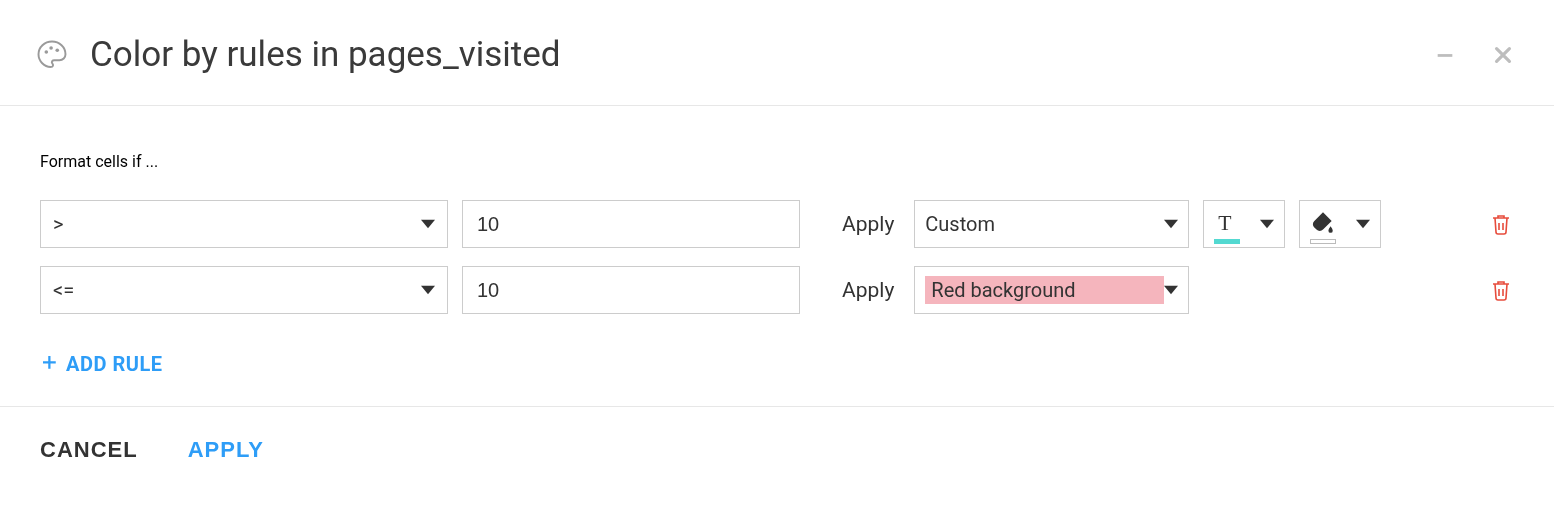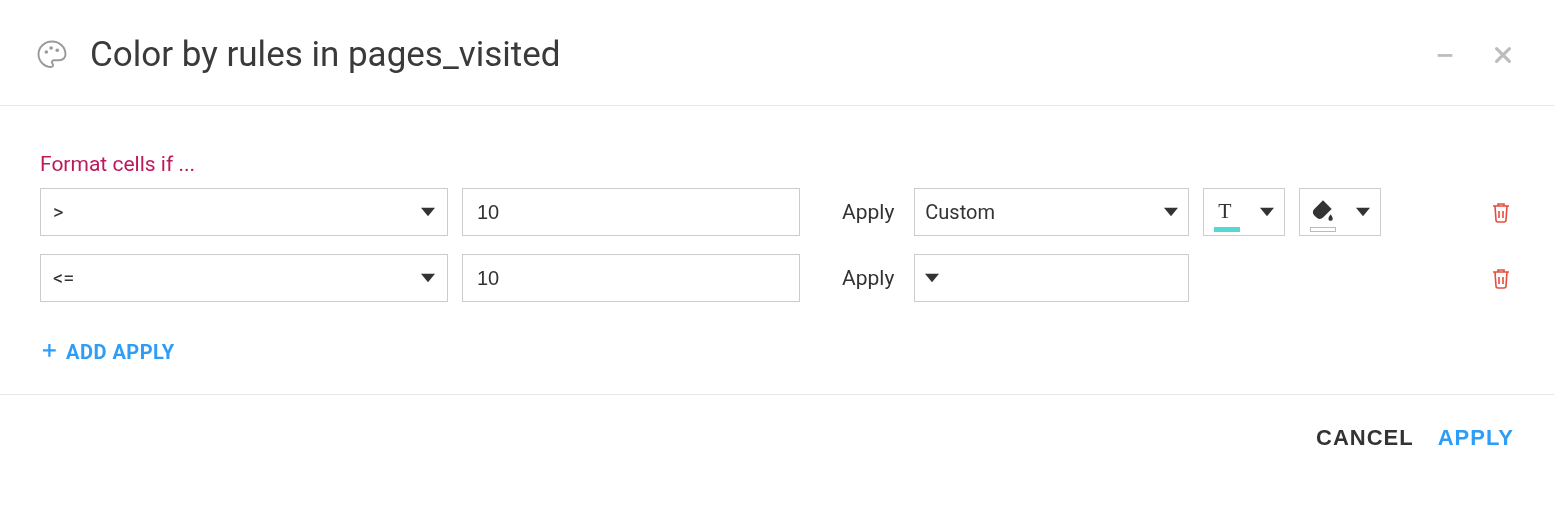--- a/index.html
+++ b/index.html
@@ -34,23 +34,23 @@
     gap: 36px;
     align-items: center;
   }
   .win-icon { color: #bdbdbd; cursor: pointer; }
   .win-icon svg { width: 22px; height: 22px; display:block; }
   .body {
     padding: 46px 40px 30px 40px;
     border-bottom: 1px solid #e7e7e7;
   }
   .prompt {
-    font-size: 21px;
-    color: #be185d;
-    margin-bottom: 12px;
+    font-size: 16px;
+    color: #000000;
+    margin-bottom: 29px;
   }
   .rule-row {
     display: flex;
     align-items: center;
     gap: 14px;
     margin-bottom: 18px;
   }
   .select, .input, .style-select, .picker {
     border: 1px solid #ccc;
     background: #fff;
@@ -118,22 +118,21 @@
     color: #2e9df7;
     font-weight: 700;
     font-size: 20px;
     letter-spacing: 0.5px;
     cursor: pointer;
     margin-top: 20px;
   }
   .add-rule svg { width: 18px; height: 18px; fill:#2e9df7; }
   .footer {
     display: flex;
-    justify-content: flex-end;
-    gap: 24px;
+    gap: 50px;
     padding: 30px 40px 0 40px;
     align-items: center;
   }
   .btn {
     font-size: 22px;
     font-weight: 700;
     letter-spacing: 1px;
     cursor: pointer;
     background: none;
     border: none;
@@ -250,41 +249,42 @@
           <svg viewBox="0 0 10 6">
               <path d="M0 0l5 6 5-6z"></path>
             </svg>
         </span>
       </div>
       <div class="input">
         <input type="text" value="10" style="">
       </div>
       <span class="apply-label">Apply</span>
       <div class="style-select">
+        <span class="style-name red-bg">Red background</span>
         <span class="caret">
           <svg viewBox="0 0 10 6">
               <path d="M0 0l5 6 5-6z"></path>
             </svg>
         </span>
       </div>
       <div class="spacer-pickers"></div>
       <span class="trash">
         <svg viewBox="0 0 24 24" fill="none" stroke="#e74c3c" stroke-width="1.6">
           <path d="M4 6h16M9 6V4h6v2M6 6l1 14a2 2 0 0 0 2 2h6a2 2 0 0 0 2-2l1-14M10 11v7M14 11v7"></path>
         </svg>
       </span>
     </div>
 
     <div class="add-rule">
       <span>
         <svg viewBox="0 0 24 24">
             <path d="M11 4h3v7h7v3h-7v7h-3v-7H4v-3h7z"></path>
           </svg>
       </span>
-      <span>ADD APPLY</span>
+      <span>ADD RULE</span>
     </div>
   </div>
 
   <div class="footer">
     <button class="btn cancel">CANCEL</button>
     <button class="btn apply">APPLY</button>
   </div>
 
 </div>
 

